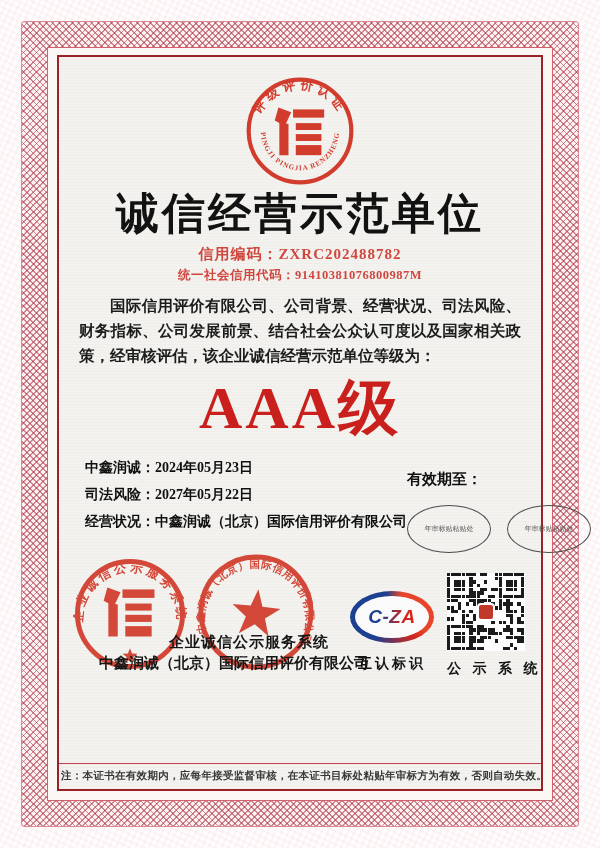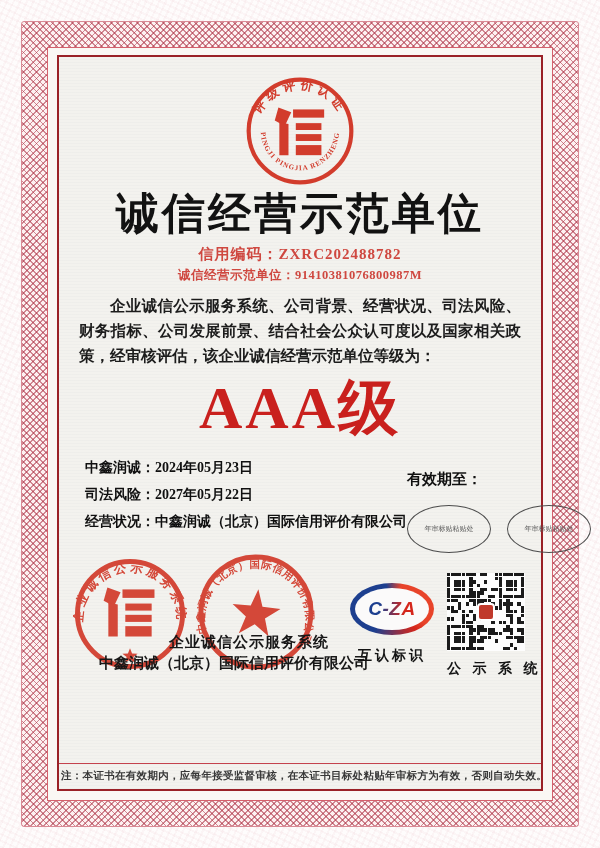--- a/index.html
+++ b/index.html
@@ -43,21 +43,21 @@
   .review{width:200px;padding-top:16px;}
   .review-label{font-size:15px;font-weight:700;color:#101010;}
   .stickers{display:flex;gap:16px;margin-top:16px;}
   .sticker{width:82px;height:46px;border:1.5px solid #4d4d4d;border-radius:50%;display:flex;align-items:center;justify-content:center;
     font-size:7px;color:#5a5a5a;white-space:nowrap;}
   .stamps{position:relative;width:100%;height:130px;margin-top:2px;}
   .sealA{position:absolute;left:14px;top:2px;width:114px;height:114px;opacity:0.93;}
   .sealB{position:absolute;left:138px;top:-2px;width:118px;height:118px;opacity:0.93;transform:rotate(6deg);}
   .caption1{position:absolute;left:60px;top:78px;width:260px;text-align:center;font-size:15px;font-weight:900;color:#171717;letter-spacing:1px;white-space:nowrap;}
   .caption2{position:absolute;left:-10px;top:99px;width:370px;text-align:center;font-size:15px;font-weight:900;color:#171717;white-space:nowrap;}
-  .cza{position:absolute;left:288px;top:28px;width:90px;text-align:center;}
+  .cza{position:absolute;left:288px;top:36px;width:90px;text-align:center;}
   .cza-ellipse{width:84px;height:52px;margin:0 auto;border-radius:50%;position:relative;
     background:conic-gradient(from 220deg,#1d3f8f 0 35%,#e8442a 45% 70%,#d5261b 75%,#1d3f8f 100%);}
   .cza-inner{position:absolute;inset:5px;background:#fbfafa;border-radius:50%;display:flex;align-items:center;justify-content:center;}
   .cza-text{font-family:"Liberation Sans","DejaVu Sans",sans-serif;font-style:italic;font-weight:900;font-size:19px;letter-spacing:0.5px;
     background:linear-gradient(90deg,#1d3f8f 25%,#d5261b 75%);-webkit-background-clip:text;background-clip:text;color:transparent;}
   .cza-label{margin-top:12px;font-size:14px;font-weight:900;color:#141414;letter-spacing:3px;white-space:nowrap;}
   .qr{position:absolute;left:388px;top:18px;width:80px;}
   .qr-box{width:78px;height:78px;position:relative;background:#fdfdfd;}
   .qr-box i{position:absolute;width:3.4px;height:3.4px;background:#1b1b1b;}
   .qr-center{position:absolute;inset:30px;background:#c0392b;border:2px solid #fff;border-radius:4px;z-index:2;}
@@ -99,23 +99,23 @@
         <textPath href="#arcBot" startOffset="50%" text-anchor="middle">PINGJI PINGJIA RENZHENG</textPath>
       </text>
       <use href="#xinlogo" transform="translate(31,31) scale(0.98)"></use>
     </svg>
 
     <div class="title">诚信经营示范单位</div>
 
     <div class="credit-code"><span>信用编码：</span><span>ZXRC202488782</span></div>
 
 
-    <div class="uscc"><span>诚信经营示范单位：</span><span>91410381076800987M</span></div>
-
-    <div class="para">企业诚信公示服务系统、公司背景、经营状况、司法风险、财务指标、公司发展前景、结合社会公众认可度以及国家相关政策，经审核评估，该企业诚信经营示范单位等级为：</div>
+    <div class="uscc"><span>统一社会信用代码：</span><span>91410381076800987M</span></div>
+
+    <div class="para">国际信用评价有限公司、公司背景、经营状况、司法风险、财务指标、公司发展前景、结合社会公众认可度以及国家相关政策，经审核评估，该企业诚信经营示范单位等级为：</div>
 
     <div class="grade">AAA级</div>
 
     <div class="lower">
       <div class="info">
         <div class="info-row"><span>中鑫润诚：</span><span>2024年05月23日</span></div>
         <div class="info-row"><span>司法风险：</span><span>2027年05月22日</span></div>
         <div class="info-row"><span>经营状况：</span><span>中鑫润诚（北京）国际信用评价有限公司</span></div>
       </div>
       <div class="review">

